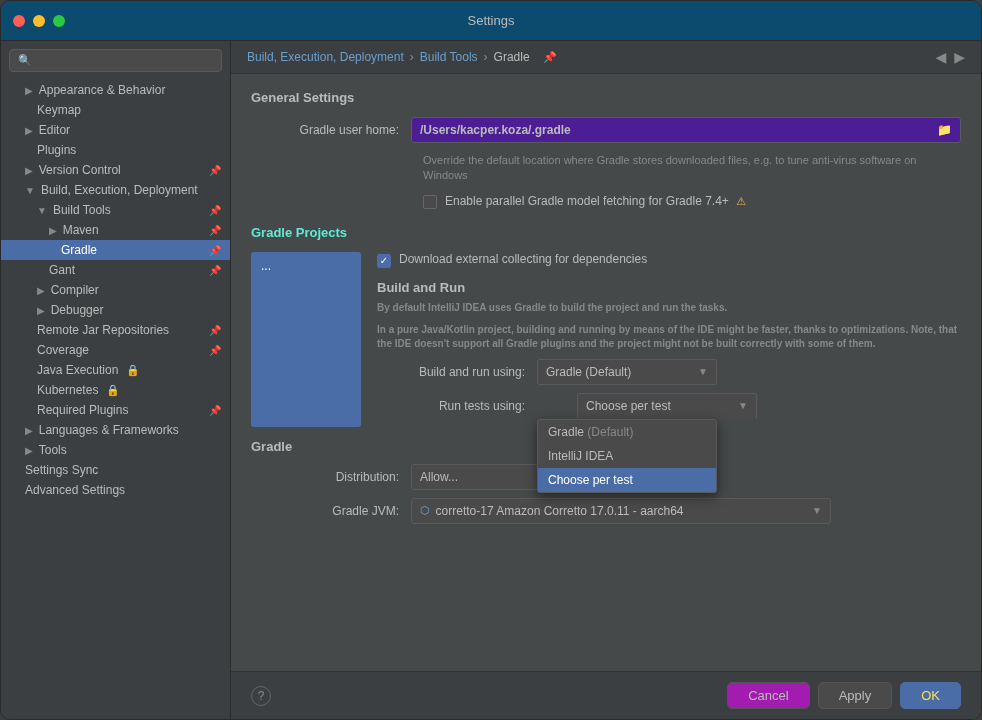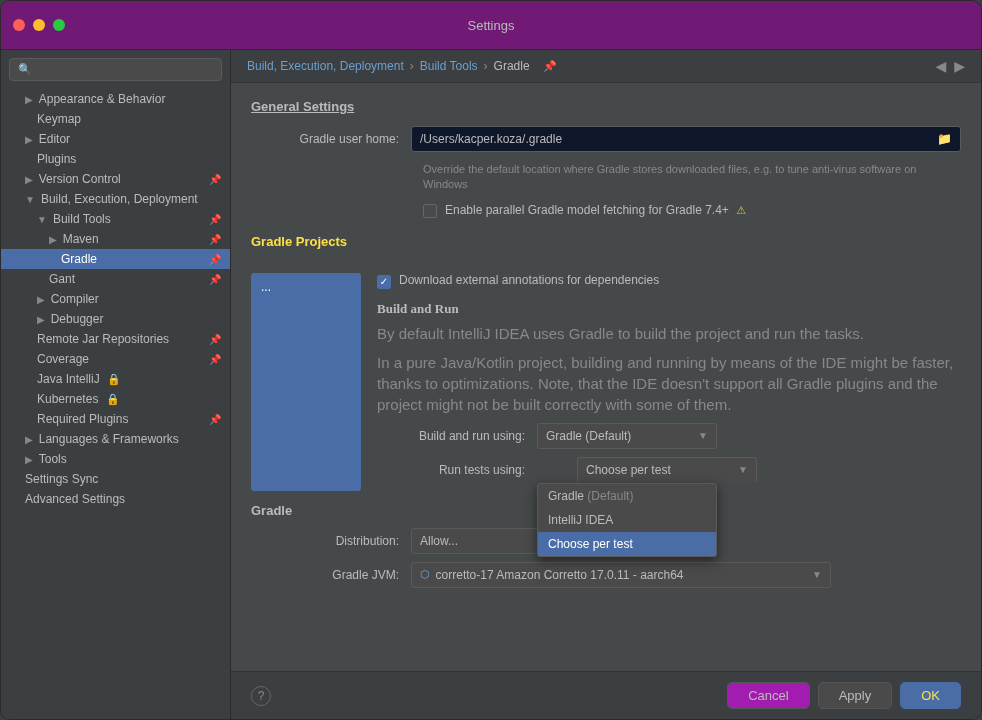--- a/index.html
+++ b/index.html
@@ -16,22 +16,22 @@
       width: 982px;
       height: 720px;
       background: #3c3f41;
       border-radius: 10px;
       display: flex;
       flex-direction: column;
       overflow: hidden;
       border: 1px solid #2a2a2a;
     }
     .title-bar {
-      background: #701a75;
-      height: 49px;
+      background: #0c4a6e;
+      height: 40px;
       display: flex;
       align-items: center;
       justify-content: center;
       position: relative;
       border-bottom: 1px solid #2b2b2b;
       flex-shrink: 0;
     }
     .traffic-lights {
       position: absolute;
       left: 12px;
@@ -135,47 +135,47 @@
     .settings-content {
       flex: 1;
       overflow-y: auto;
       padding: 16px 20px;
     }
     .section-title {
       font-size: 13px;
       font-weight: 600;
       color: #bbb;
       margin-bottom: 12px;
-      text-decoration: underline;
     }
     .form-row {
       display: flex;
       align-items: center;
       margin-bottom: 10px;
     }
     .form-label {
       width: 160px;
       font-size: 12px;
       color: #bbb;
       flex-shrink: 0;
       text-align: right;
       padding-right: 12px;
     }
     .text-input {
       flex: 1;
-      background: #0f172a;
+      background: #4c1d95;
       border: 1px solid #5a5a5a;
       border-radius: 3px;
       padding: 3px 8px;
       color: #bbb;
       font-size: 12px;
       display: flex;
       align-items: center;
       justify-content: space-between;
       height: 26px;
+      font-weight: bold;
     }
     .folder-icon { color: #888; }
     .hint-text {
       font-size: 11px;
       color: #888;
       margin-left: 172px;
       margin-bottom: 10px;
       line-height: 1.4;
     }
     .checkbox-row {
@@ -205,49 +205,49 @@
     }
     .checkbox-label {
       font-size: 12px;
       color: #bbb;
       line-height: 1.3;
     }
     .warning-icon { color: #e8b44a; font-size: 11px; margin-left: 4px; }
     .subsection-title {
       font-size: 13px;
       font-weight: 600;
-      color: #fde047;
-      margin: 16px 0 24px 0;
+      color: #5eead4;
+      margin: 16px 0 12px 0;
     }
     .projects-list {
       width: 110px;
       background: #4a6da7;
       border-radius: 3px;
       padding: 4px;
       min-height: 40px;
     }
     .project-item {
       padding: 3px 6px;
       color: #fff;
       font-size: 12px;
       background: #4a6da7;
       border-radius: 2px;
     }
     .build-run-title {
       font-size: 13px;
       font-weight: 600;
       color: #bbb;
       margin-bottom: 6px;
-      font-family: Liberation Serif, serif;
     }
     .build-run-desc {
-      font-size: 15px;
+      font-size: 10px;
       color: #888;
       margin-bottom: 8px;
       line-height: 1.4;
+      font-weight: bold;
     }
     .dropdown-row {
       display: flex;
       align-items: center;
       margin-bottom: 8px;
       position: relative;
     }
     .dropdown-label {
       width: 160px;
       font-size: 12px;
@@ -419,21 +419,21 @@
       </div>
       <div class="nav-item indent2">
         <span>Remote Jar Repositories</span>
         <span class="pin-icon">📌</span>
       </div>
       <div class="nav-item indent2">
         <span>Coverage</span>
         <span class="pin-icon">📌</span>
       </div>
       <div class="nav-item indent2">
-        <span>Java IntelliJ</span>
+        <span>Java Execution</span>
         <span class="lock-icon">🔒</span>
       </div>
       <div class="nav-item indent2">
         <span>Kubernetes</span>
         <span class="lock-icon">🔒</span>
       </div>
       <div class="nav-item indent2">
         <span>Required Plugins</span>
         <span class="pin-icon">📌</span>
       </div>
@@ -497,21 +497,21 @@
         <div style="display:flex; gap:16px; margin-bottom:12px;">
 
           <div class="projects-list">
             <div class="project-item">...</div>
           </div>
 
           <div style="flex:1;">
 
             <div style="display:flex; align-items:center; gap:8px; margin-bottom:12px;">
               <div class="checkbox checked">✓</div>
-              <span class="checkbox-label">Download external annotations for dependencies</span>
+              <span class="checkbox-label">Download external collecting for dependencies</span>
             </div>
 
             <div>
               <div class="build-run-title">Build and Run</div>
               <div class="build-run-desc">By default IntelliJ IDEA uses Gradle to build the project and run the tasks.</div>
               <div class="build-run-desc">In a pure Java/Kotlin project, building and running by means of the IDE might be faster, thanks to optimizations. Note, that the IDE doesn't support all Gradle plugins and the project might not be built correctly with some of them.</div>
 
               <div class="dropdown-row">
                 <span class="dropdown-label">Build and run using:</span>
                 <div class="dropdown">

